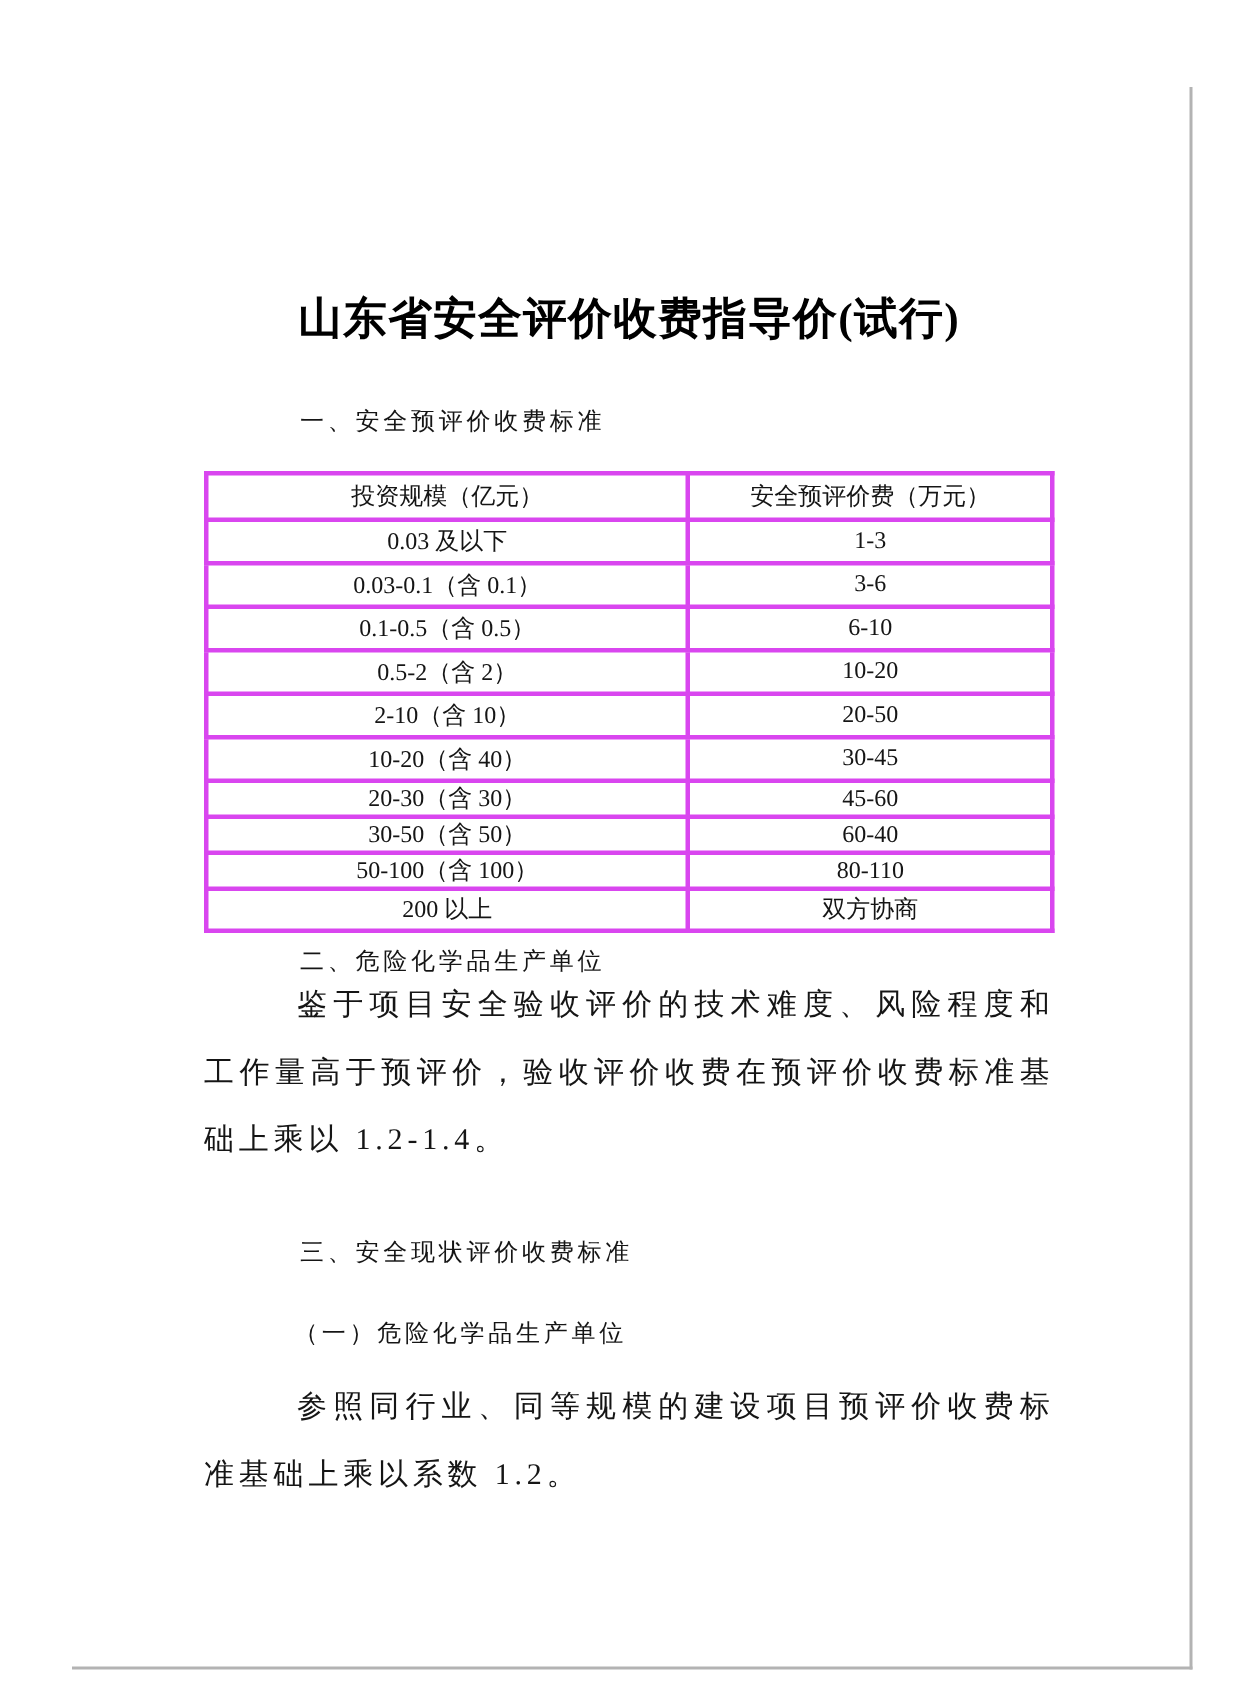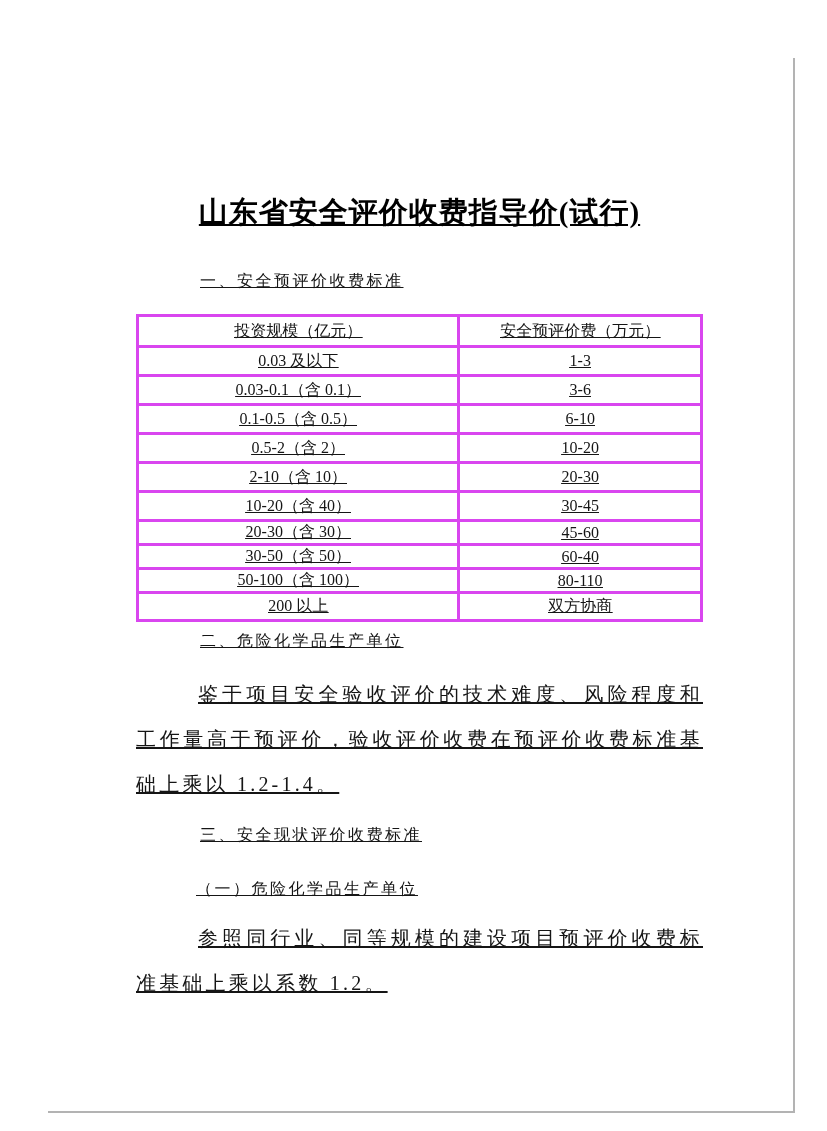--- a/index.html
+++ b/index.html
@@ -1,15 +1,15 @@
 <!DOCTYPE html>
 <html><head>
 <meta charset="utf-8">
 <style>
-  * { margin: 0; padding: 0; box-sizing: border-box; text-decoration: underline; }
+  * { margin: 0; padding: 0; box-sizing: border-box; }
   html, body { background: #ffffff; }
   body {
     font-family: "Liberation Serif", "DejaVu Serif", serif;
     color: #111111;
   }
   .page {
     position: relative;
     width: 827px;
     height: 1131px;
     background: #ffffff;
@@ -55,21 +55,21 @@
     position: absolute;
     left: 136px;
     width: 567px;
     font-size: 20px;
     line-height: 45px;
     letter-spacing: 3.2px;
     text-align: justify;
     text-indent: 62px;
     color: #151515;
   }
-  .p2 { top: 672px; }
+  .p2 { top: 648px; }
   .p3 { top: 916px; }
   table.fee {
     position: absolute;
     left: 136px; top: 314px;
     width: 567px;
     border-collapse: collapse;
     table-layout: fixed;
   }
   table.fee th, table.fee td {
     border: 3px solid #d946ef;
@@ -124,21 +124,21 @@
         <tr>
           <td>0.1-0.5（含 0.5）</td>
           <td>6-10</td>
         </tr>
         <tr>
           <td>0.5-2（含 2）</td>
           <td>10-20</td>
         </tr>
         <tr>
           <td>2-10（含 10）</td>
-          <td>20-30</td>
+          <td>20-50</td>
         </tr>
         <tr>
           <td>10-20（含 40）</td>
           <td>30-45</td>
         </tr>
         <tr class="compact">
           <td>20-30（含 30）</td>
           <td>45-60</td>
         </tr>
         <tr class="compact">

